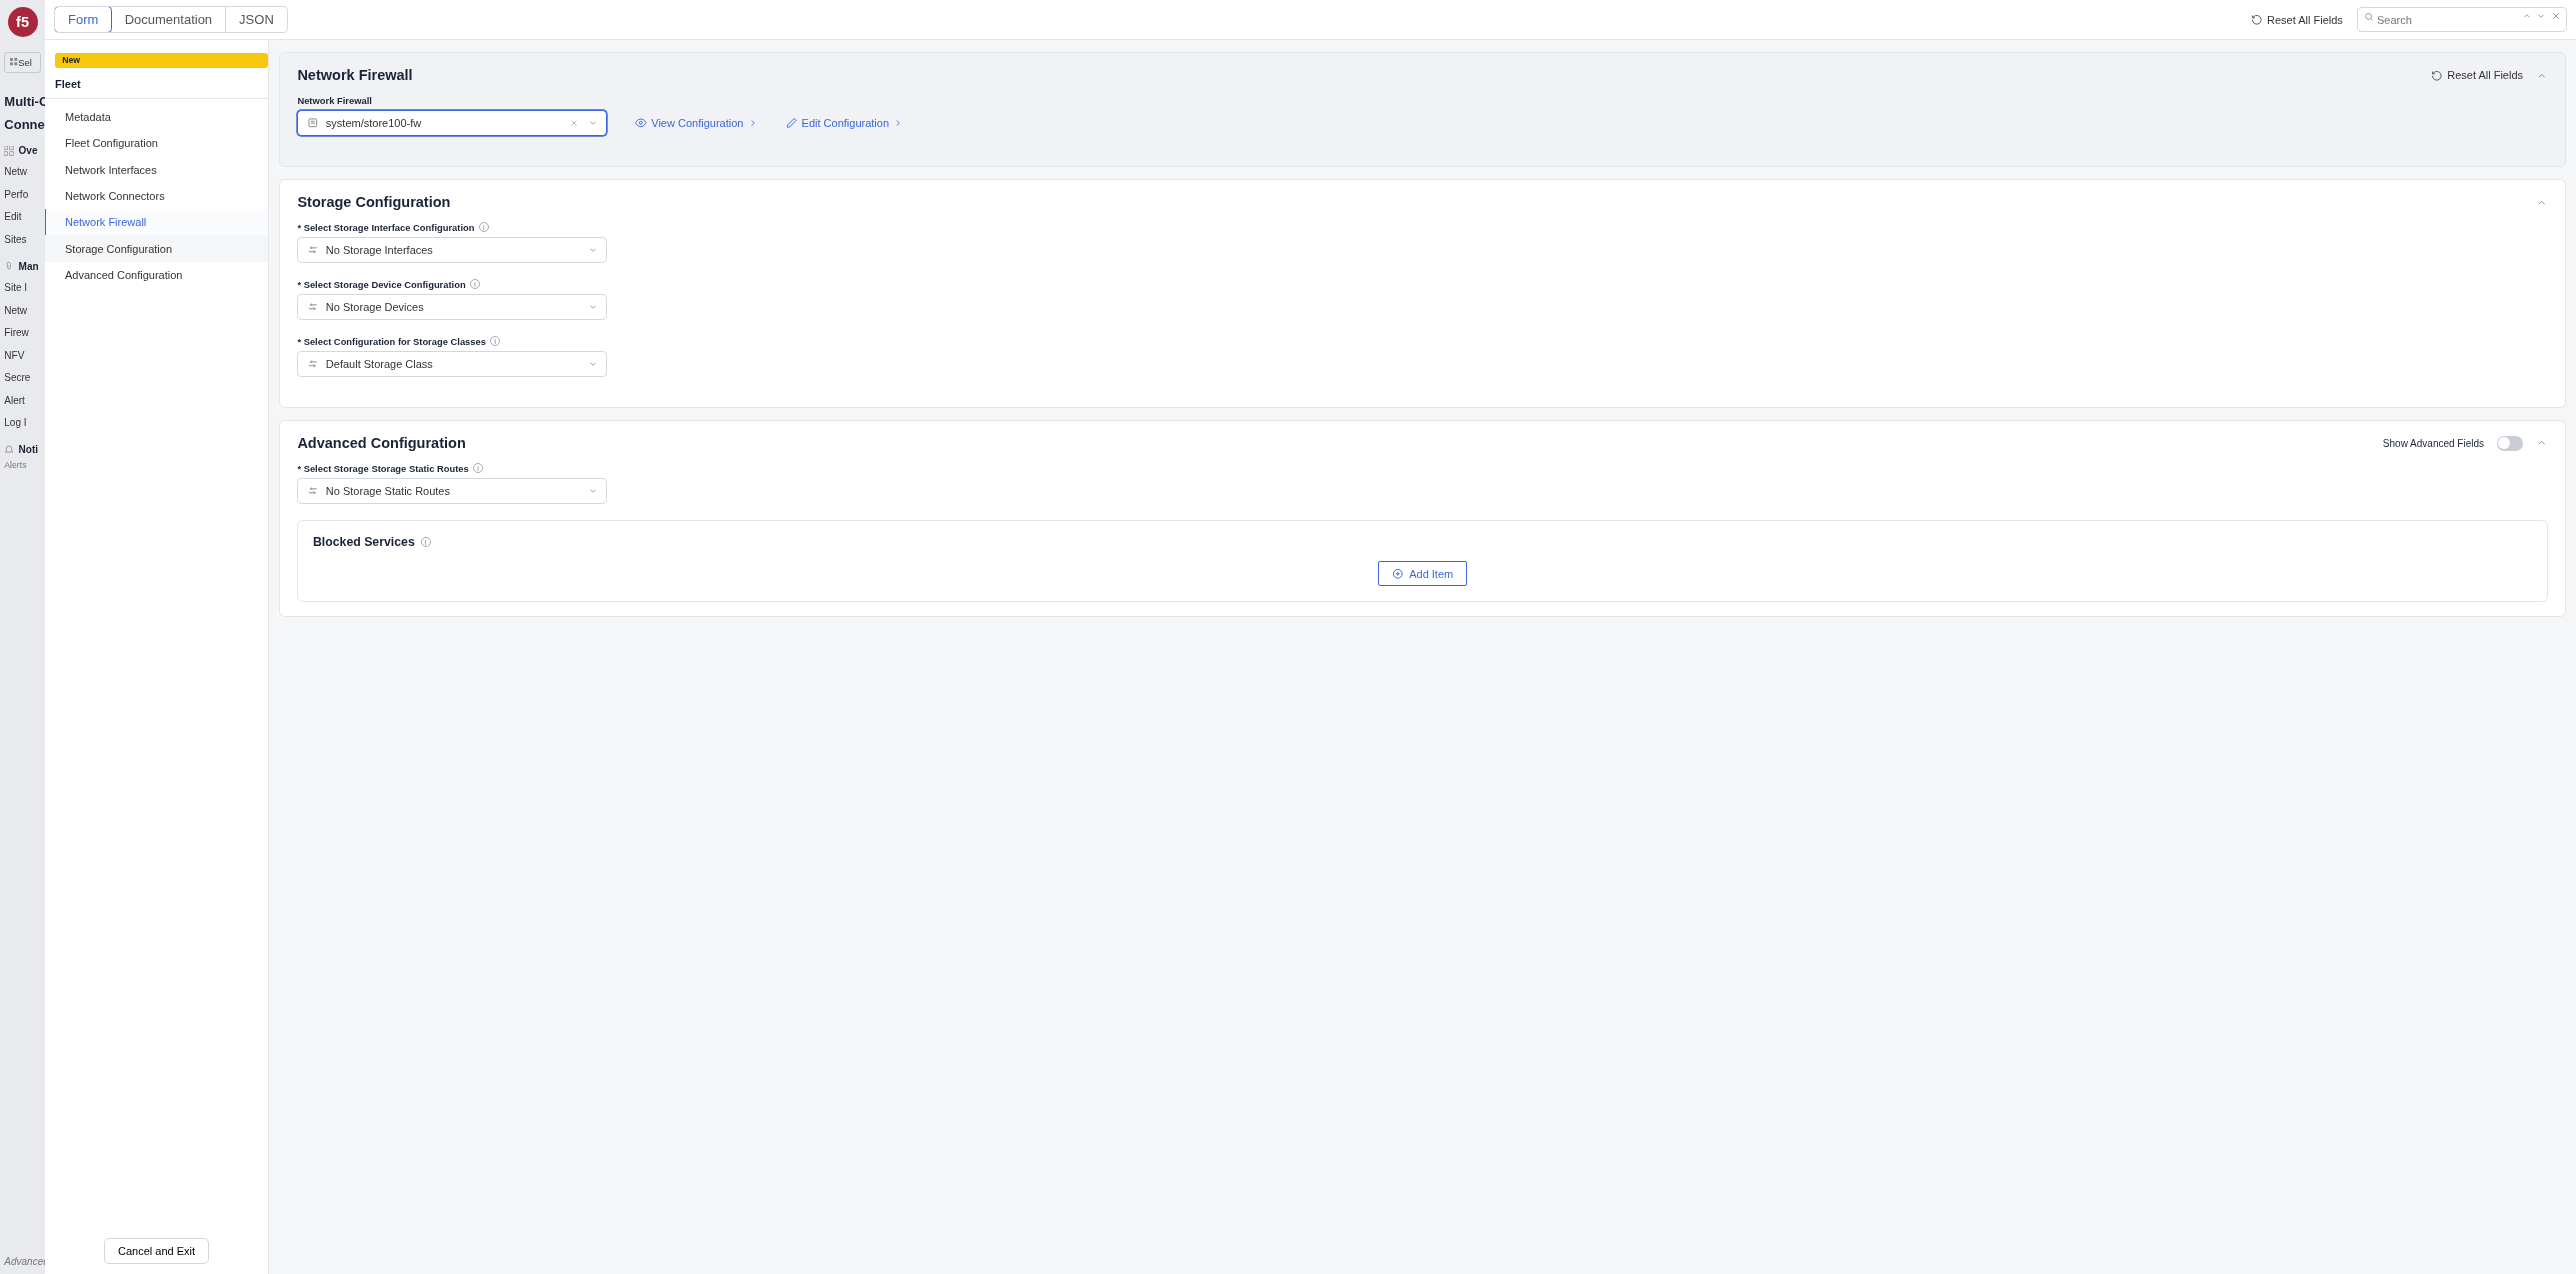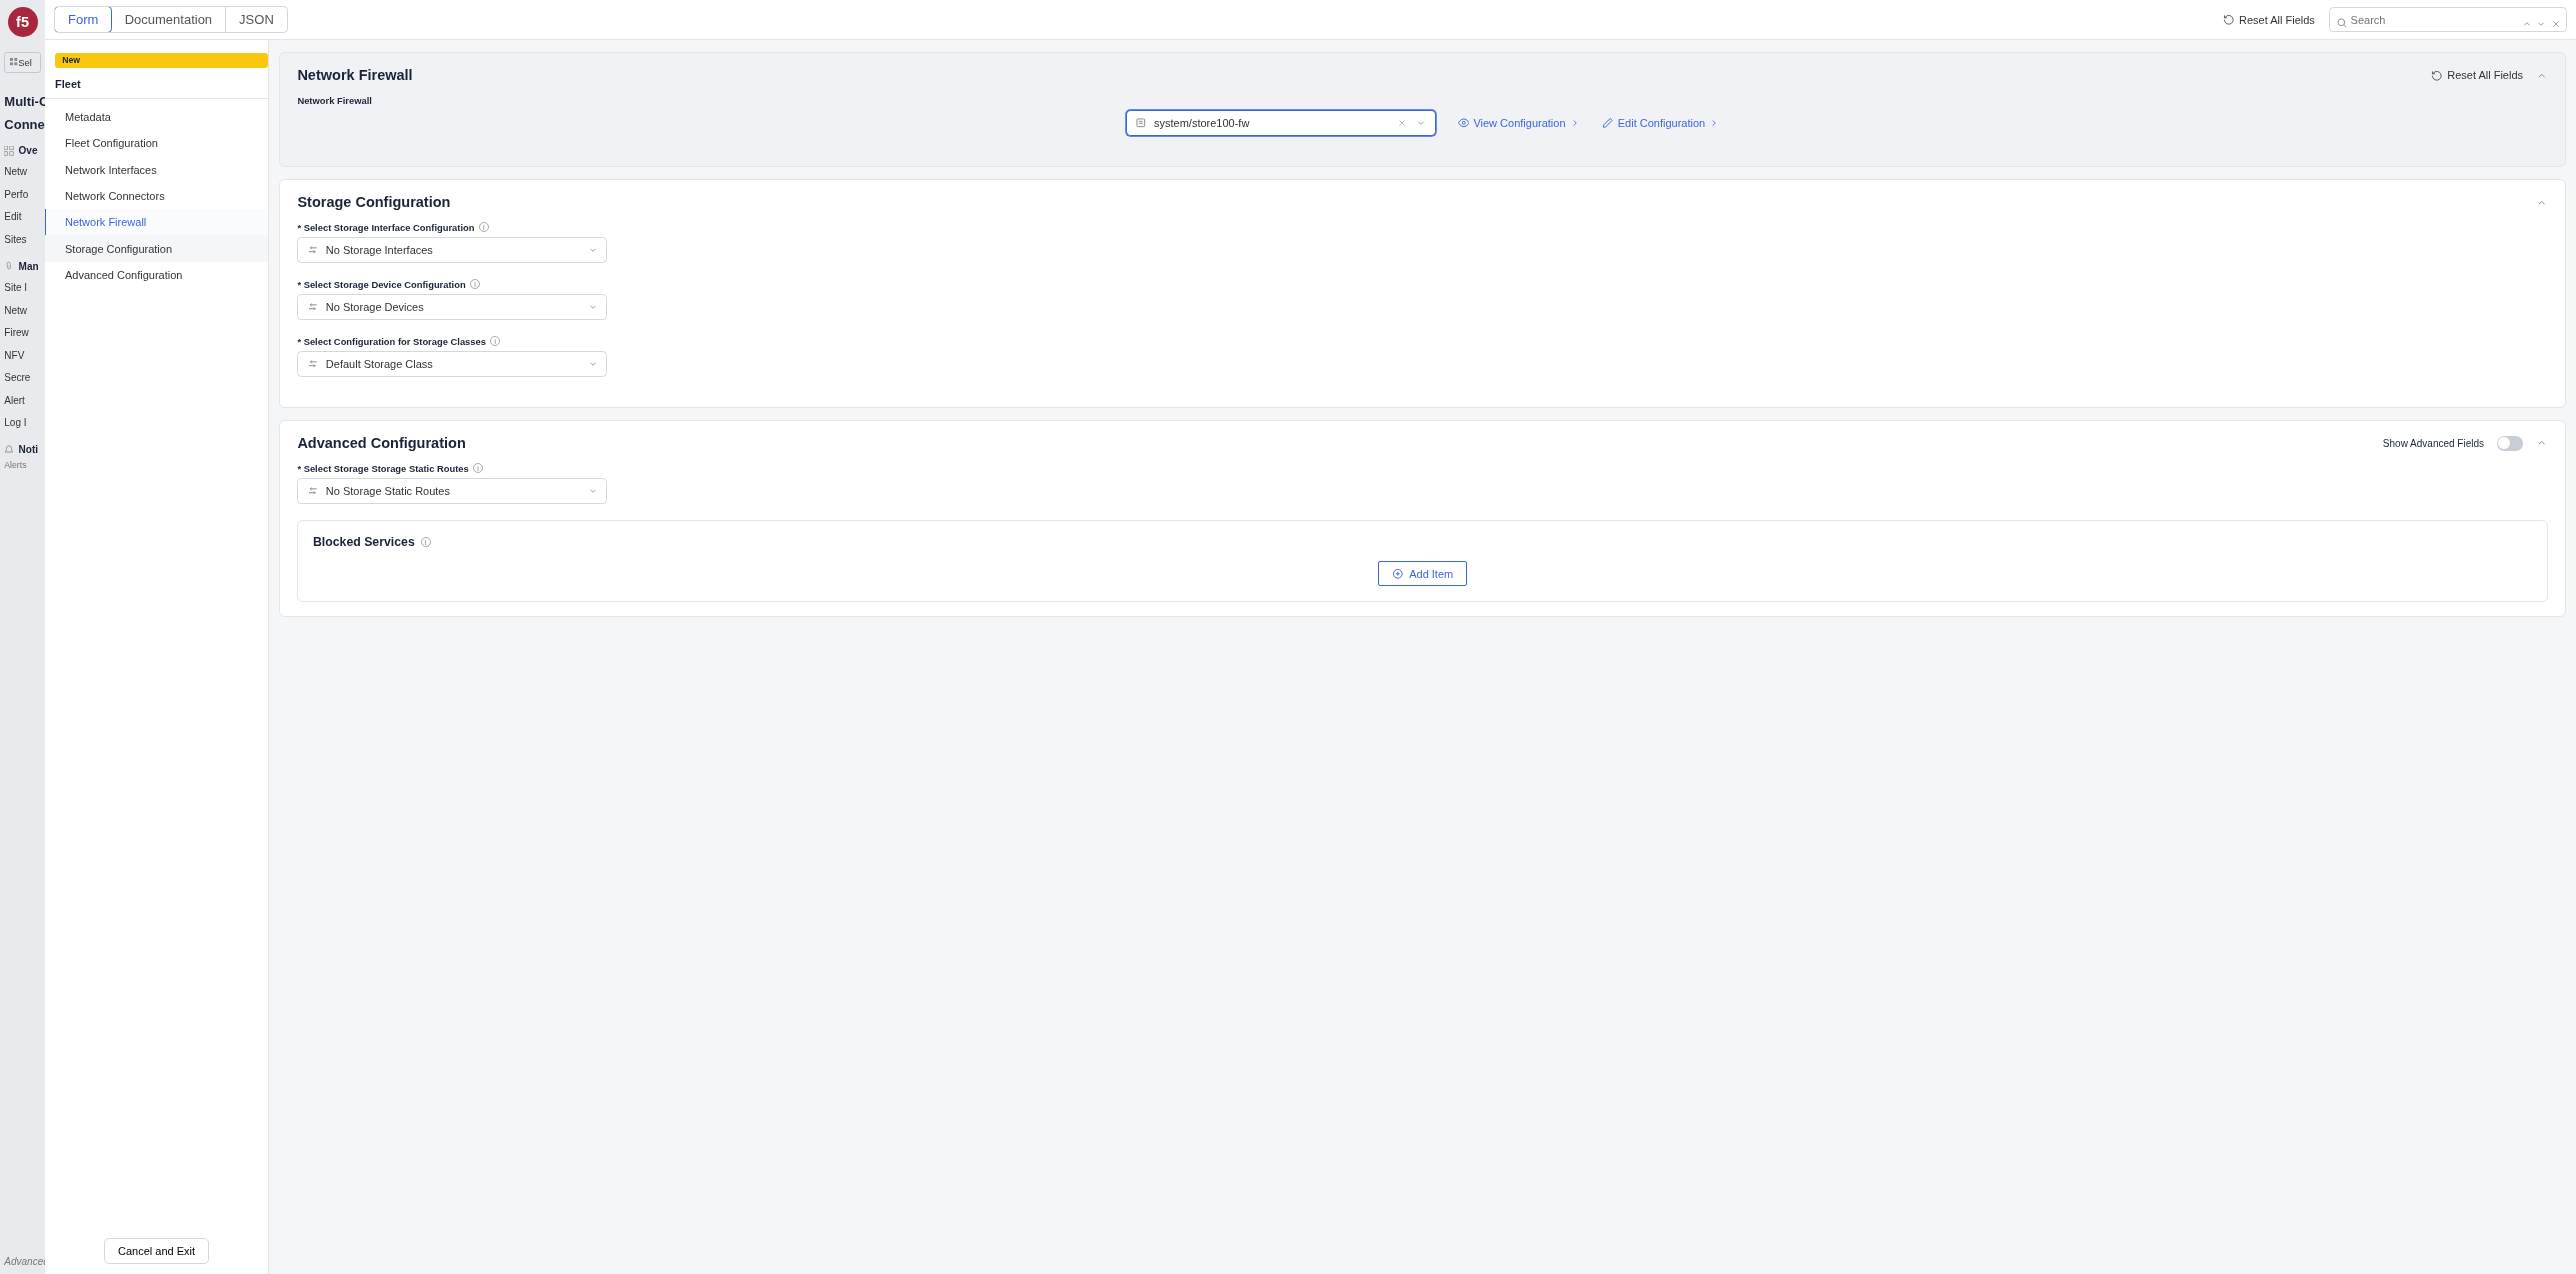--- a/index.html
+++ b/index.html
@@ -21,21 +21,21 @@
 .overlay { flex: 1; display: flex; flex-direction: column; background: #f5f6f8; }
 
 
 .topbar { display: flex; align-items: center; justify-content: space-between; padding: 5.8px 8.7px; background: #fff; border-bottom: 0.7px solid #e3e5ea; }
 .tablist { display: flex; border: 0.7px solid #d4d7dd; border-radius: 4.3px; overflow: hidden; }
 .tablist .tab { padding: 5px 13px; font-size: 13px; color: #555; cursor: pointer; border-right: 0.7px solid #d4d7dd; }
 .tablist .tab:last-child { border-right: none; }
 .tablist .tab.active { color: #3a66db; border: 0.7px solid #3a66db; border-radius: 4.3px; margin: -0.7px; }
 .top-right { display: flex; align-items: center; gap: 14.5px; }
 .reset-link { display: flex; align-items: center; gap: 4.3px; color: #333; font-size: 11px; cursor: pointer; }
-.searchbox { display: flex; align-items: flex-end; border: 0.7px solid #d4d7dd; border-radius: 4.3px; padding: 2.9px 5.8px; width: 238px; }
+.searchbox { display: flex; align-items: flex-start; border: 0.7px solid #d4d7dd; border-radius: 4.3px; padding: 2.9px 5.8px; width: 210px; }
 .searchbox input { border: none; outline: none; flex: 1; font-size: 11px; padding: 2.9px; }
 .search-icons { display:flex; gap:4.3px; color:#888; }
 .search-icons span { cursor:pointer; display:inline-flex; }
 
 
 .main { flex: 1; display: flex; overflow: hidden; }
 
 
 .leftnav { width: 224px; background: #fff; border-right: 0.7px solid #e3e5ea; display: flex; flex-direction: column; margin: 0; position:relative; }
 .badge-new { background: #f9c80e; color: #1a2338; font-size: 8.7px; font-weight: 700; padding: 2.2px 7.2px; border-radius: 2.9px; display: inline-block; margin: 13px 0 0 10px; }
@@ -49,21 +49,21 @@
 
 
 .content { flex: 1; overflow-y: auto; padding: 0 10px 29px 10px; }
 .card { background: #fff; border: 0.7px solid #e3e5ea; border-radius: 5.8px; margin-top: 11.6px; padding: 14.5px 17.4px; }
 .card.highlight { background: #f0f2f6; }
 .card-header { display: flex; justify-content: space-between; align-items: center; margin-bottom: 11.6px; }
 .card-title { font-size: 14.5px; font-weight: 700; color: #1a2338; }
 .card-header-right { display: flex; align-items: center; gap: 13px; color: #333; font-size: 11px; }
 .collapse-caret { color: #888; cursor: pointer; }
 .field-label { font-size: 9.4px; font-weight: 700; color: #1a2338; margin-bottom: 4.3px; display:flex; align-items:center; gap:4.3px; }
-.field-row { display:flex; align-items:center; gap:22px; margin-bottom:2.9px; flex-wrap:wrap;justify-content:center; }
+.field-row { display:flex; align-items:center; gap:28px; margin-bottom:2.9px; flex-wrap:wrap; }
 .select-box { display: flex; align-items: center; gap: 7.2px; border: 0.7px solid #d4d7dd; border-radius: 4.3px; padding: 5.8px 8.7px; width: 310px; background:#fff; font-size:11px; cursor:pointer; position:relative; }
 .select-box.active { border-color:#3a66db; box-shadow: 0 0 0 0.7px #3a66db; }
 .select-icon { color:#888; display:inline-flex; }
 .select-text { flex:1; color:#333; }
 .select-clear { color:#aaa; cursor:pointer; margin-right:1.4px; }
 .select-chev { color:#888; }
 .link-action { color:#3a66db; font-size:11px; display:inline-flex; align-items:center; gap:4.3px; cursor:pointer; }
 .field-block { margin-bottom: 16px; }
 .info-icon { width:10px; height:10px; border:0.7px solid #aaa; border-radius:50%; display:inline-flex; align-items:center; justify-content:center; font-size:7.2px; color:#aaa; }
 

